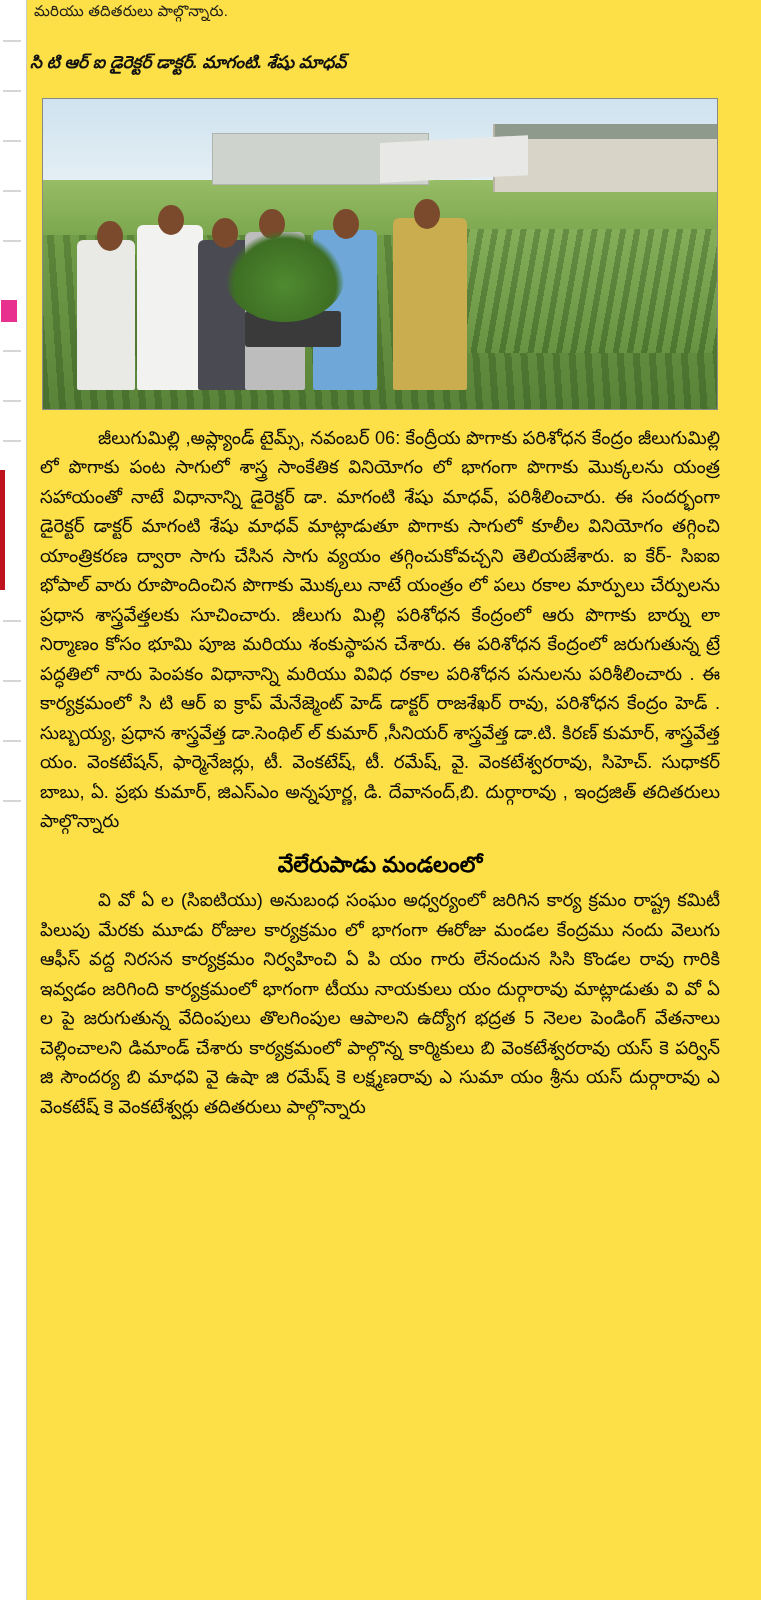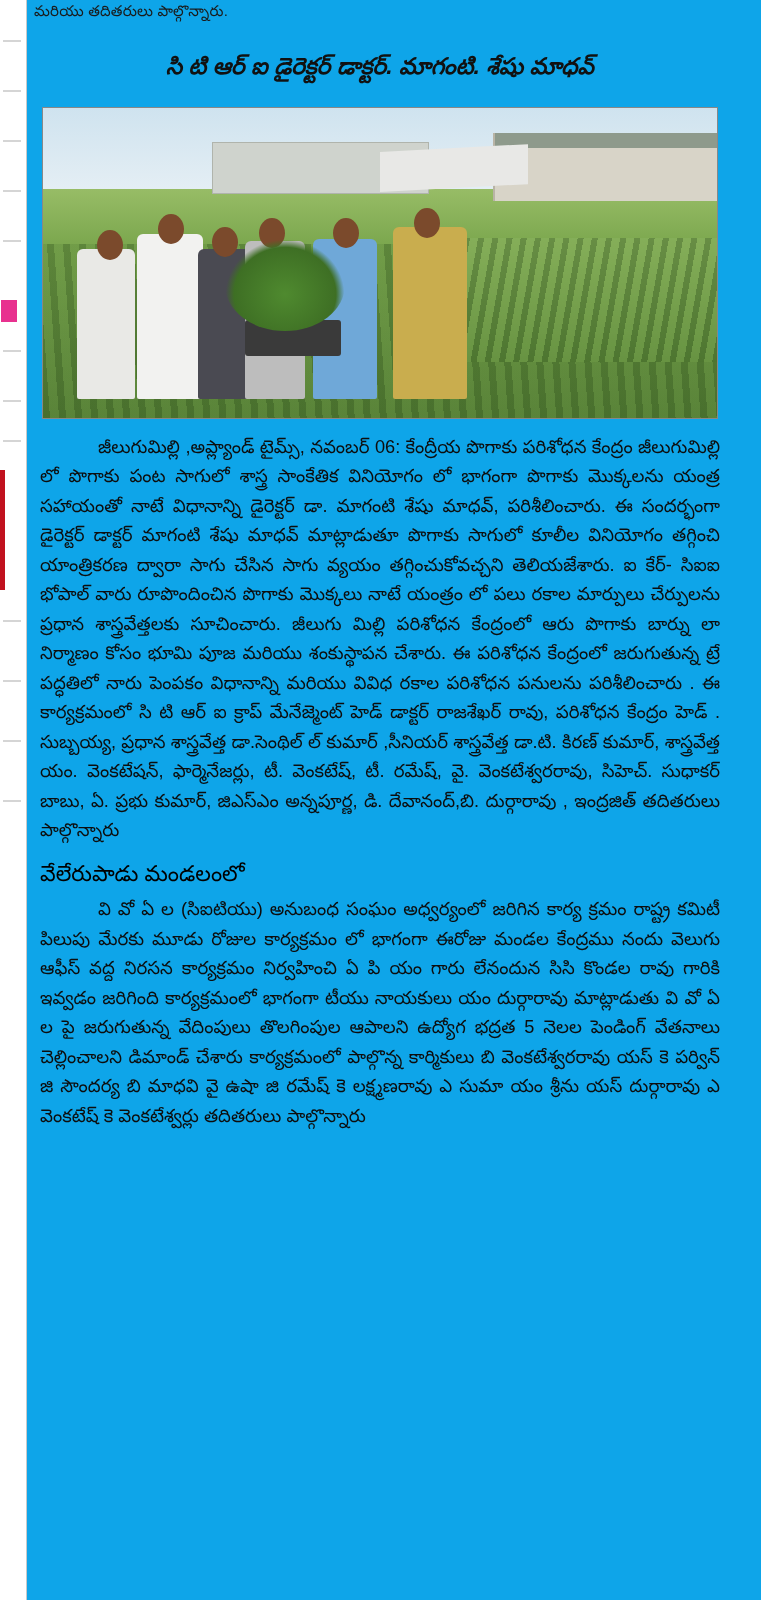--- a/index.html
+++ b/index.html
@@ -4,21 +4,21 @@
 <style>
   html, body {
     margin: 0;
     padding: 0;
     background: #ffffff;
   }
   .page {
     position: relative;
     width: 761px;
     height: 1600px;
-    background: #0ea5e9;
+    background: #fde047;
     overflow: hidden;
     font-family: "Liberation Sans", sans-serif;
     color: #111111;
   }
   
   .left-strip {
     position: absolute;
     left: 0;
     top: 0;
     width: 26px;
@@ -73,22 +73,22 @@
     line-height: 1.12;
     text-align: center;
     letter-spacing: -0.5px;
     color: #000000;
     padding: 12px 0 6px 0;
     -webkit-text-stroke: 0.6px #000;
   }
 
   .subhead {
     font-weight: bold;
-    font-size: 23px;
-    text-align: center;
+    font-size: 17px;
+    text-align: left;
     color: #111111;
     padding: 24px 0 14px 0;
     font-style: italic;
   }
 
   .photo-wrap {
     margin: 8px 12px 10px 12px;
     border: 1px solid #888;
     height: 310px;
     position: relative;
@@ -155,22 +155,23 @@
     color: #0d0d0d;
   }
   .body-col p {
     margin: 0 0 2px 0;
     text-indent: 0;
   }
   .body-col p.indent {
     text-indent: 58px;
   }
   .section-head {
-    font-weight: normal;
+    font-weight: bold;
     font-size: 22px;
+    text-align: center;
     padding: 8px 0 4px 0;
     color: #000;
   }
 </style>
 </head>
 <body>
 
 <div class="page">
 
   <div class="left-strip">

